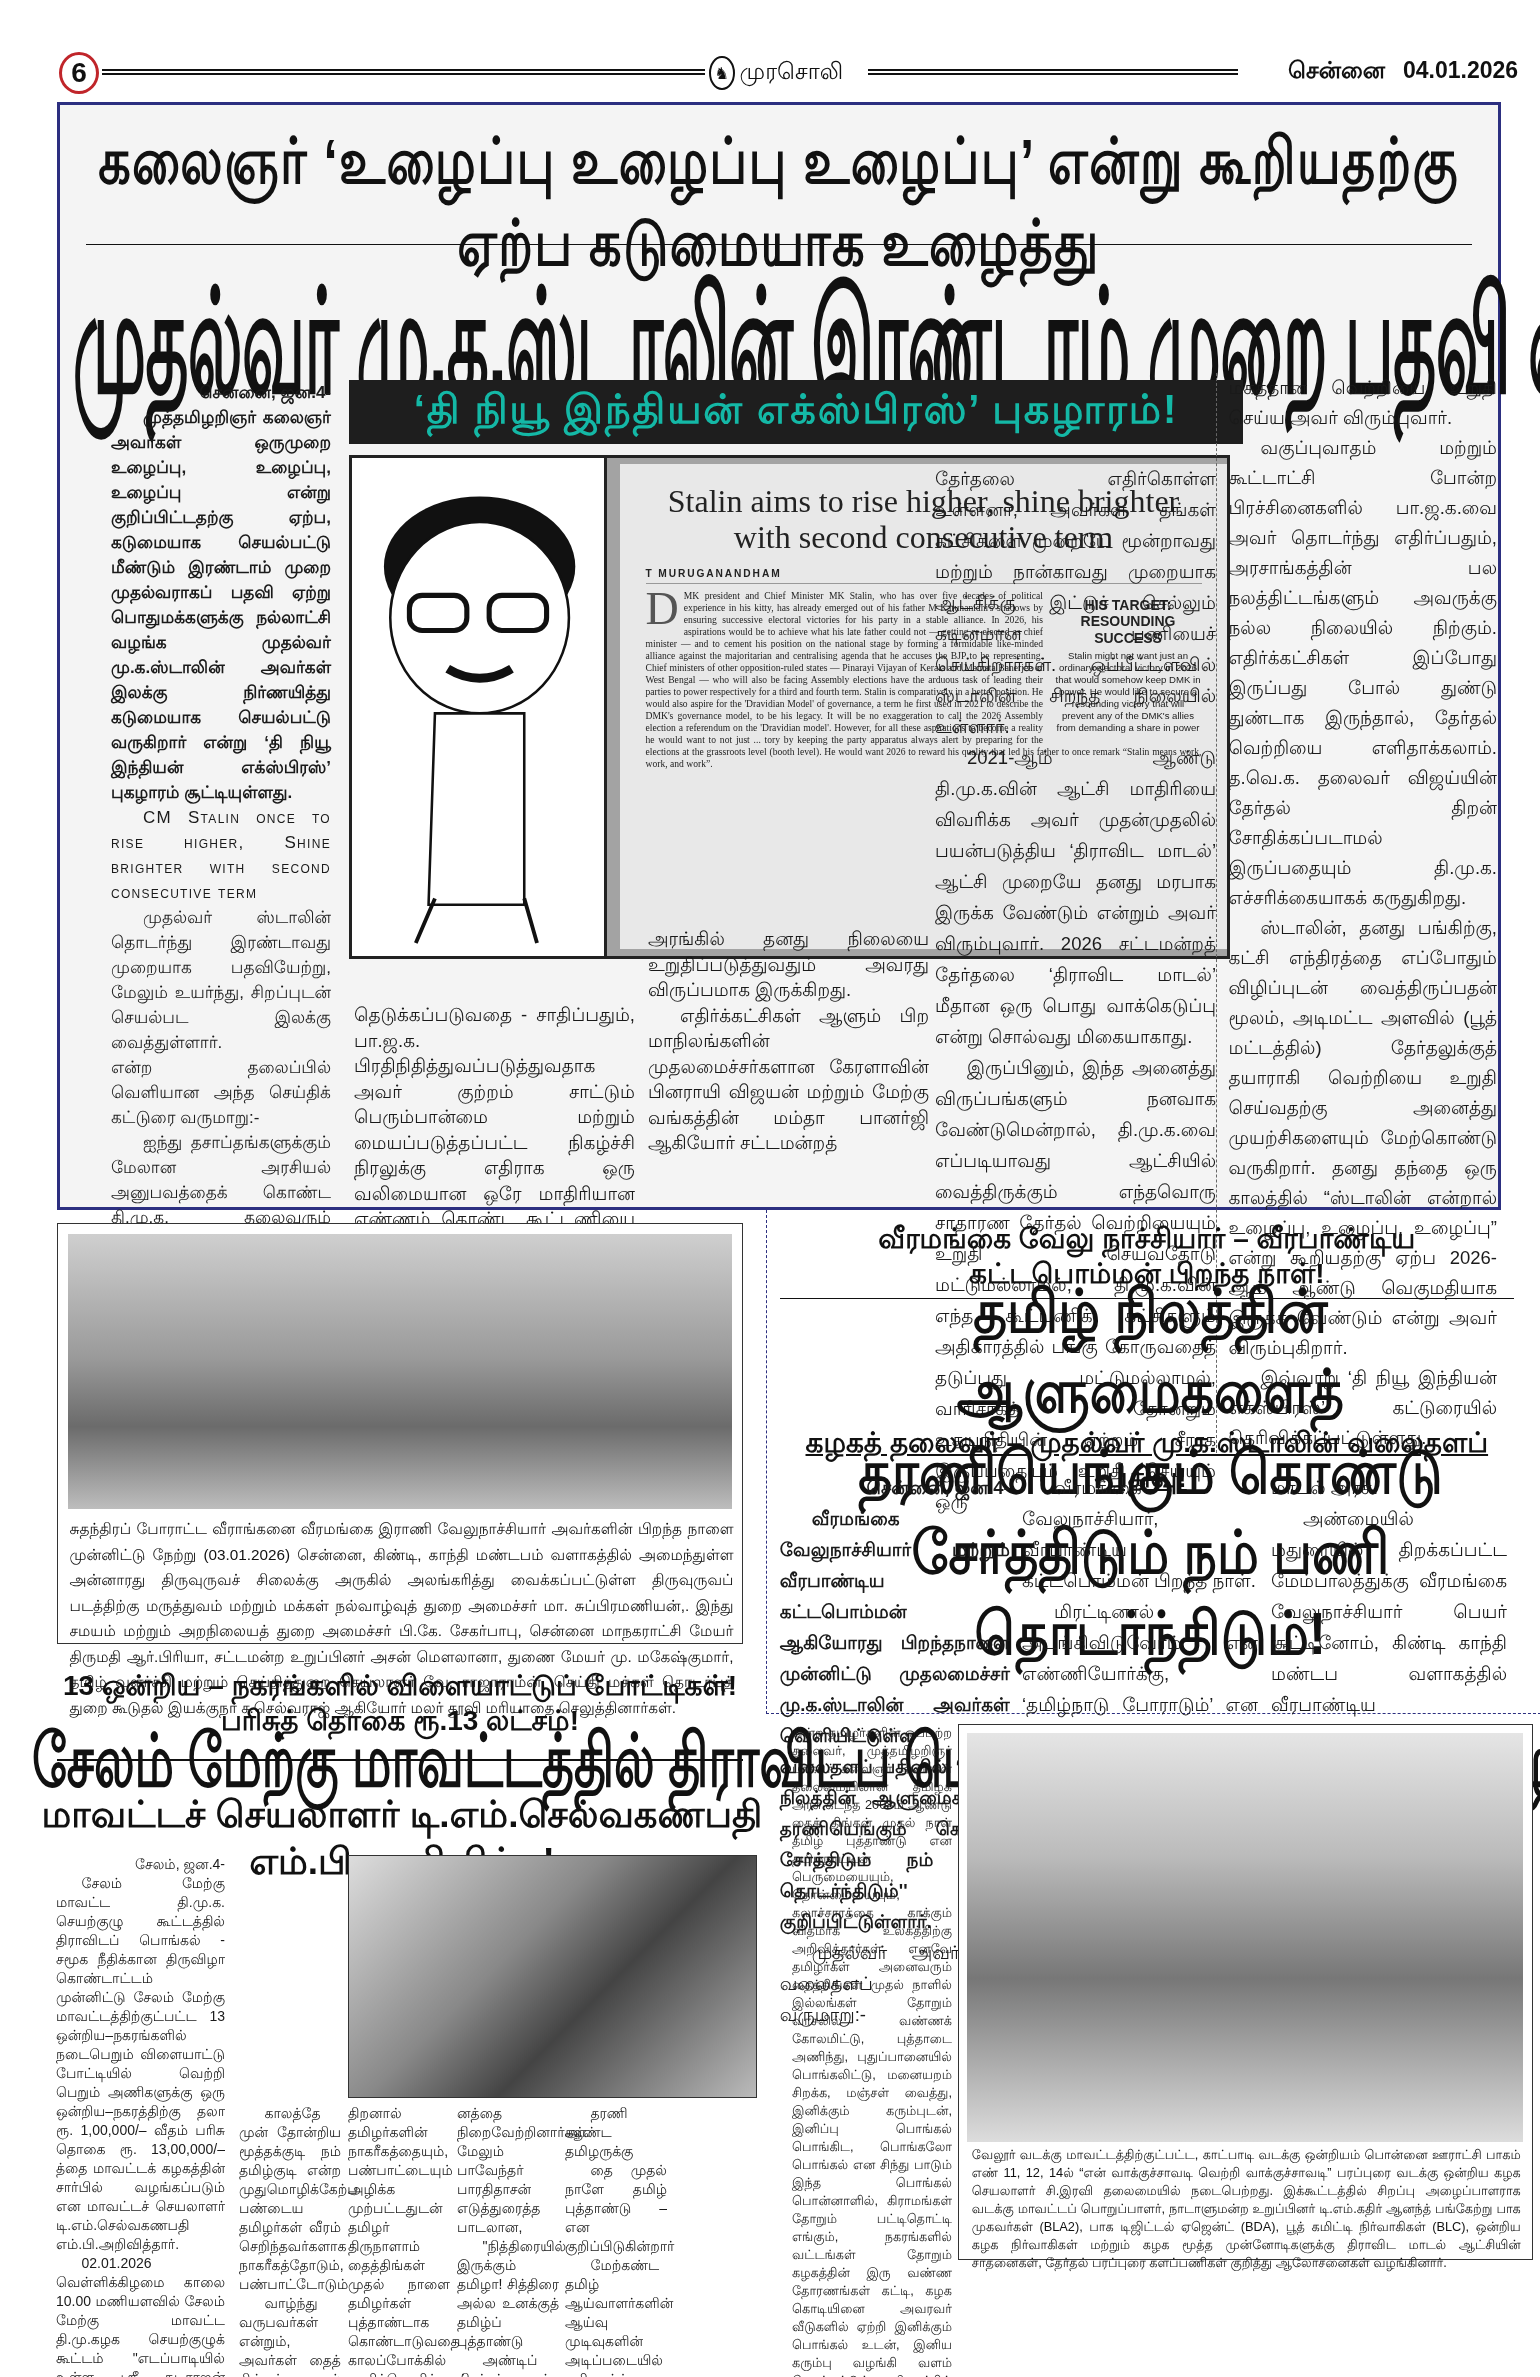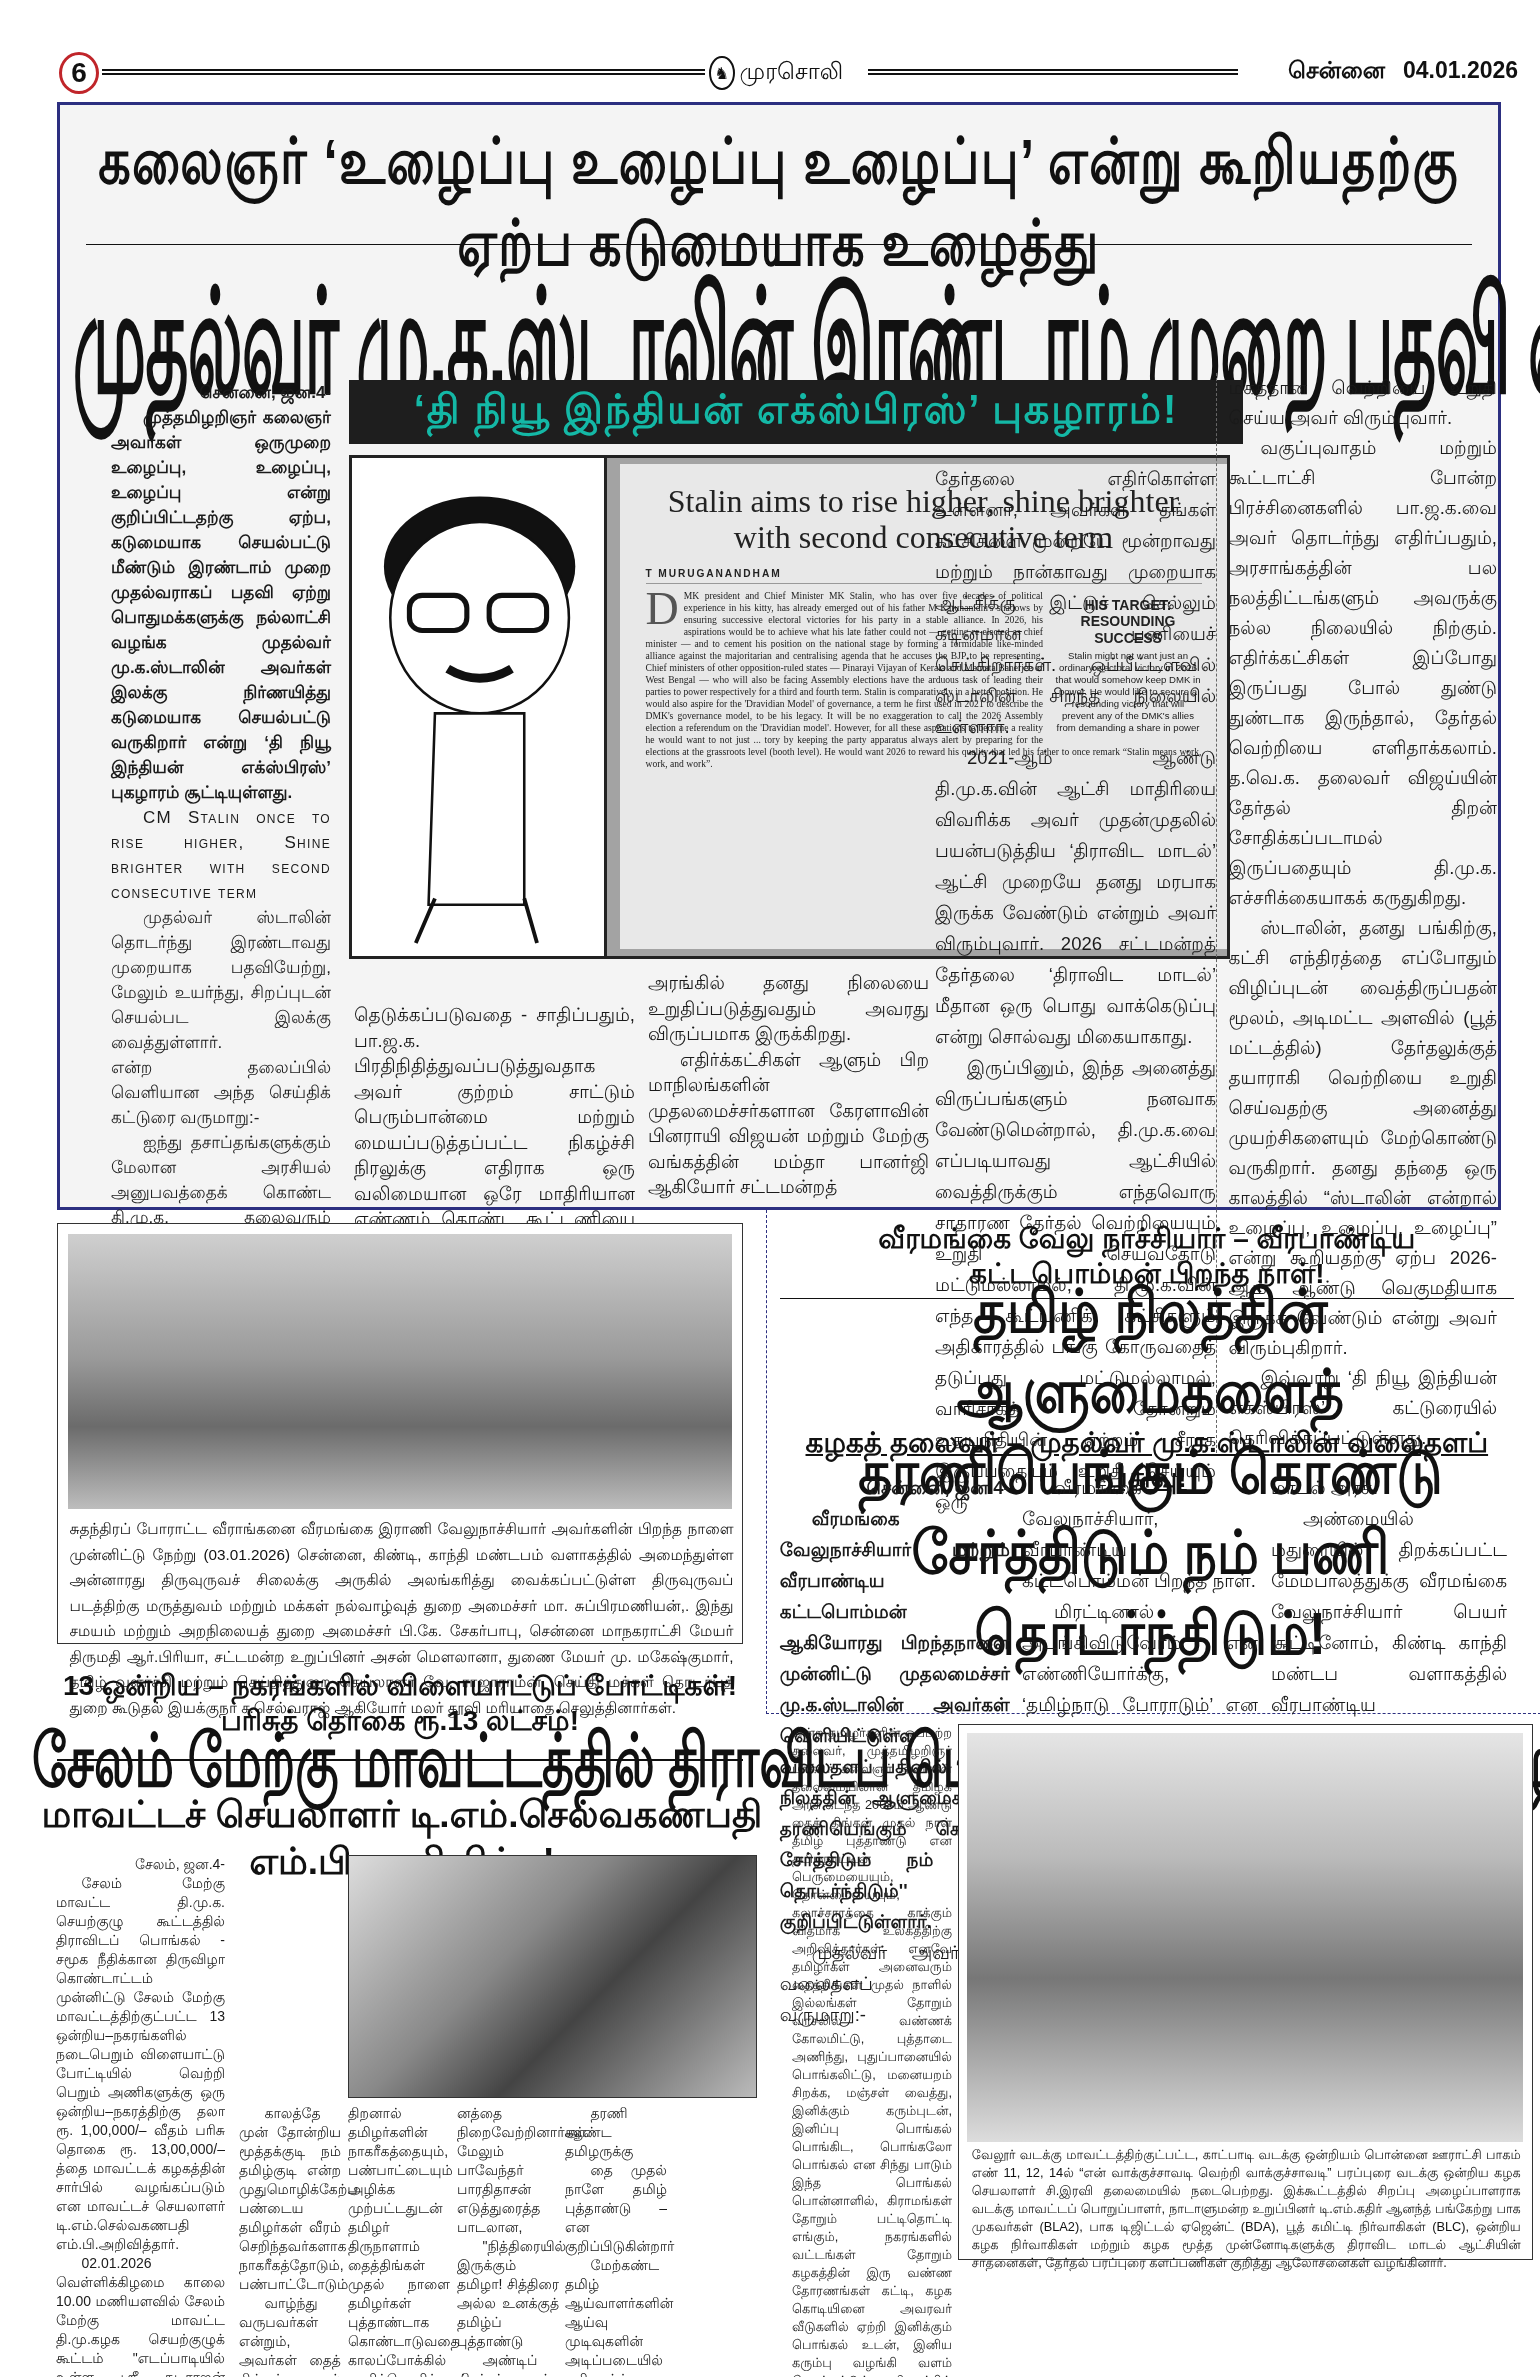--- a/index.html
+++ b/index.html
@@ -121,21 +121,21 @@
       <div class="body">
         <span class="dropcap">D</span>
         <span>MK president and Chief Minister MK Stalin, who has over five decades of political experience in his kitty, has already emerged out of his father M Karunanidhi's shadows by ensuring successive electoral victories for his party in a stable alliance. In 2026, his aspirations would be to achieve what his late father could not — getting re-elected as chief minister — and to cement his position on the national stage by forming a formidable like-minded alliance against the majoritarian and centralising agenda that he accuses the BJP to be representing. Chief ministers of other opposition-ruled states — Pinarayi Vijayan of Kerala and Mamata Banerjee of West Bengal — who will also be facing Assembly elections have the arduous task of leading their parties to power respectively for a third and fourth term. Stalin is comparatively in a better position. He would also aspire for the 'Dravidian Model' of governance, a term he first used in 2021 to describe the DMK's governance model, to be his legacy. It will be no exaggeration to call the 2026 Assembly election a referendum on the 'Dravidian model'. However, for all these aspirations to become a reality he would want to not just ... tory by keeping the party apparatus always alert by preparing for the elections at the grassroots level (booth level). He would want 2026 to reward his quality that led his father to once remark “Stalin means work, work, and work”.</span>
       </div>
     </div>
   </div>
 
   <div class="col" style="left:294px;top:897px;width:281px">
     <p style="text-indent:0">தெடுக்கப்படுவதை - சாதிப்பதும், பா.ஜ.க. பிரதிநிதித்துவப்படுத்துவதாக அவர் குற்றம் சாட்டும் பெரும்பான்மை மற்றும் மையப்படுத்தப்பட்ட நிகழ்ச்சி நிரலுக்கு எதிராக ஒரு வலிமையான ஒரே மாதிரியான எண்ணம் கொண்ட கூட்டணியை உருவாக்குவதன் மூலம் தேசிய</p>
   </div>
-  <div class="col" style="left:588px;top:865px;width:281px">
+  <div class="col" style="left:588px;top:821px;width:281px">
     <p style="text-indent:0">அரங்கில் தனது நிலையை உறுதிப்படுத்துவதும் அவரது விருப்பமாக இருக்கிறது.</p>
     <p>எதிர்க்கட்சிகள் ஆளும் பிற மாநிலங்களின் முதலமைச்சர்களான கேரளாவின் பினராயி விஜயன் மற்றும் மேற்கு வங்கத்தின் மம்தா பானர்ஜி ஆகியோர் சட்டமன்றத்</p>
   </div>
 
   <div class="col" style="left:875px;top:358px;width:281px;line-height:31px">
     <p style="text-indent:0">தேர்தலை எதிர்கொள்ள உள்ளனர், அவர்கள் தங்கள் கட்சிகளை முறையே மூன்றாவது மற்றும் நான்காவது முறையாக ஆட்சிக்கு இட்டுச் செல்லும் கடினமான பணியைச் செய்கிறார்கள். ஒப்பீட்டளவில் ஸ்டாலின் சிறந்த நிலையில் உள்ளார்.</p>
     <p>2021-ஆம் ஆண்டு தி.மு.க.வின் ஆட்சி மாதிரியை விவரிக்க அவர் முதன்முதலில் பயன்படுத்திய ‘திராவிட மாடல்’ ஆட்சி முறையே தனது மரபாக இருக்க வேண்டும் என்றும் அவர் விரும்புவார். 2026 சட்டமன்றத் தேர்தலை ‘திராவிட மாடல்’ மீதான ஒரு பொது வாக்கெடுப்பு என்று சொல்வது மிகையாகாது.</p>
     <p>இருப்பினும், இந்த அனைத்து விருப்பங்களும் நனவாக வேண்டுமென்றால், தி.மு.க.வை எப்படியாவது ஆட்சியில் வைத்திருக்கும் எந்தவொரு சாதாரண தேர்தல் வெற்றியையும் உறுதி செய்வதோடு மட்டுமல்லாமல், தி.மு.க.வின் எந்த கூட்டணிக் கட்சிகளும் அதிகாரத்தில் பங்கு கோருவதைத் தடுப்பது மட்டுமல்லாமல், வாரிசாகத் தோன்றும் உதயநிதியின் ஏற்றம் சீராக இருப்பதையும் உறுதி செய்யும் ஒரு</p>
   </div>
 

